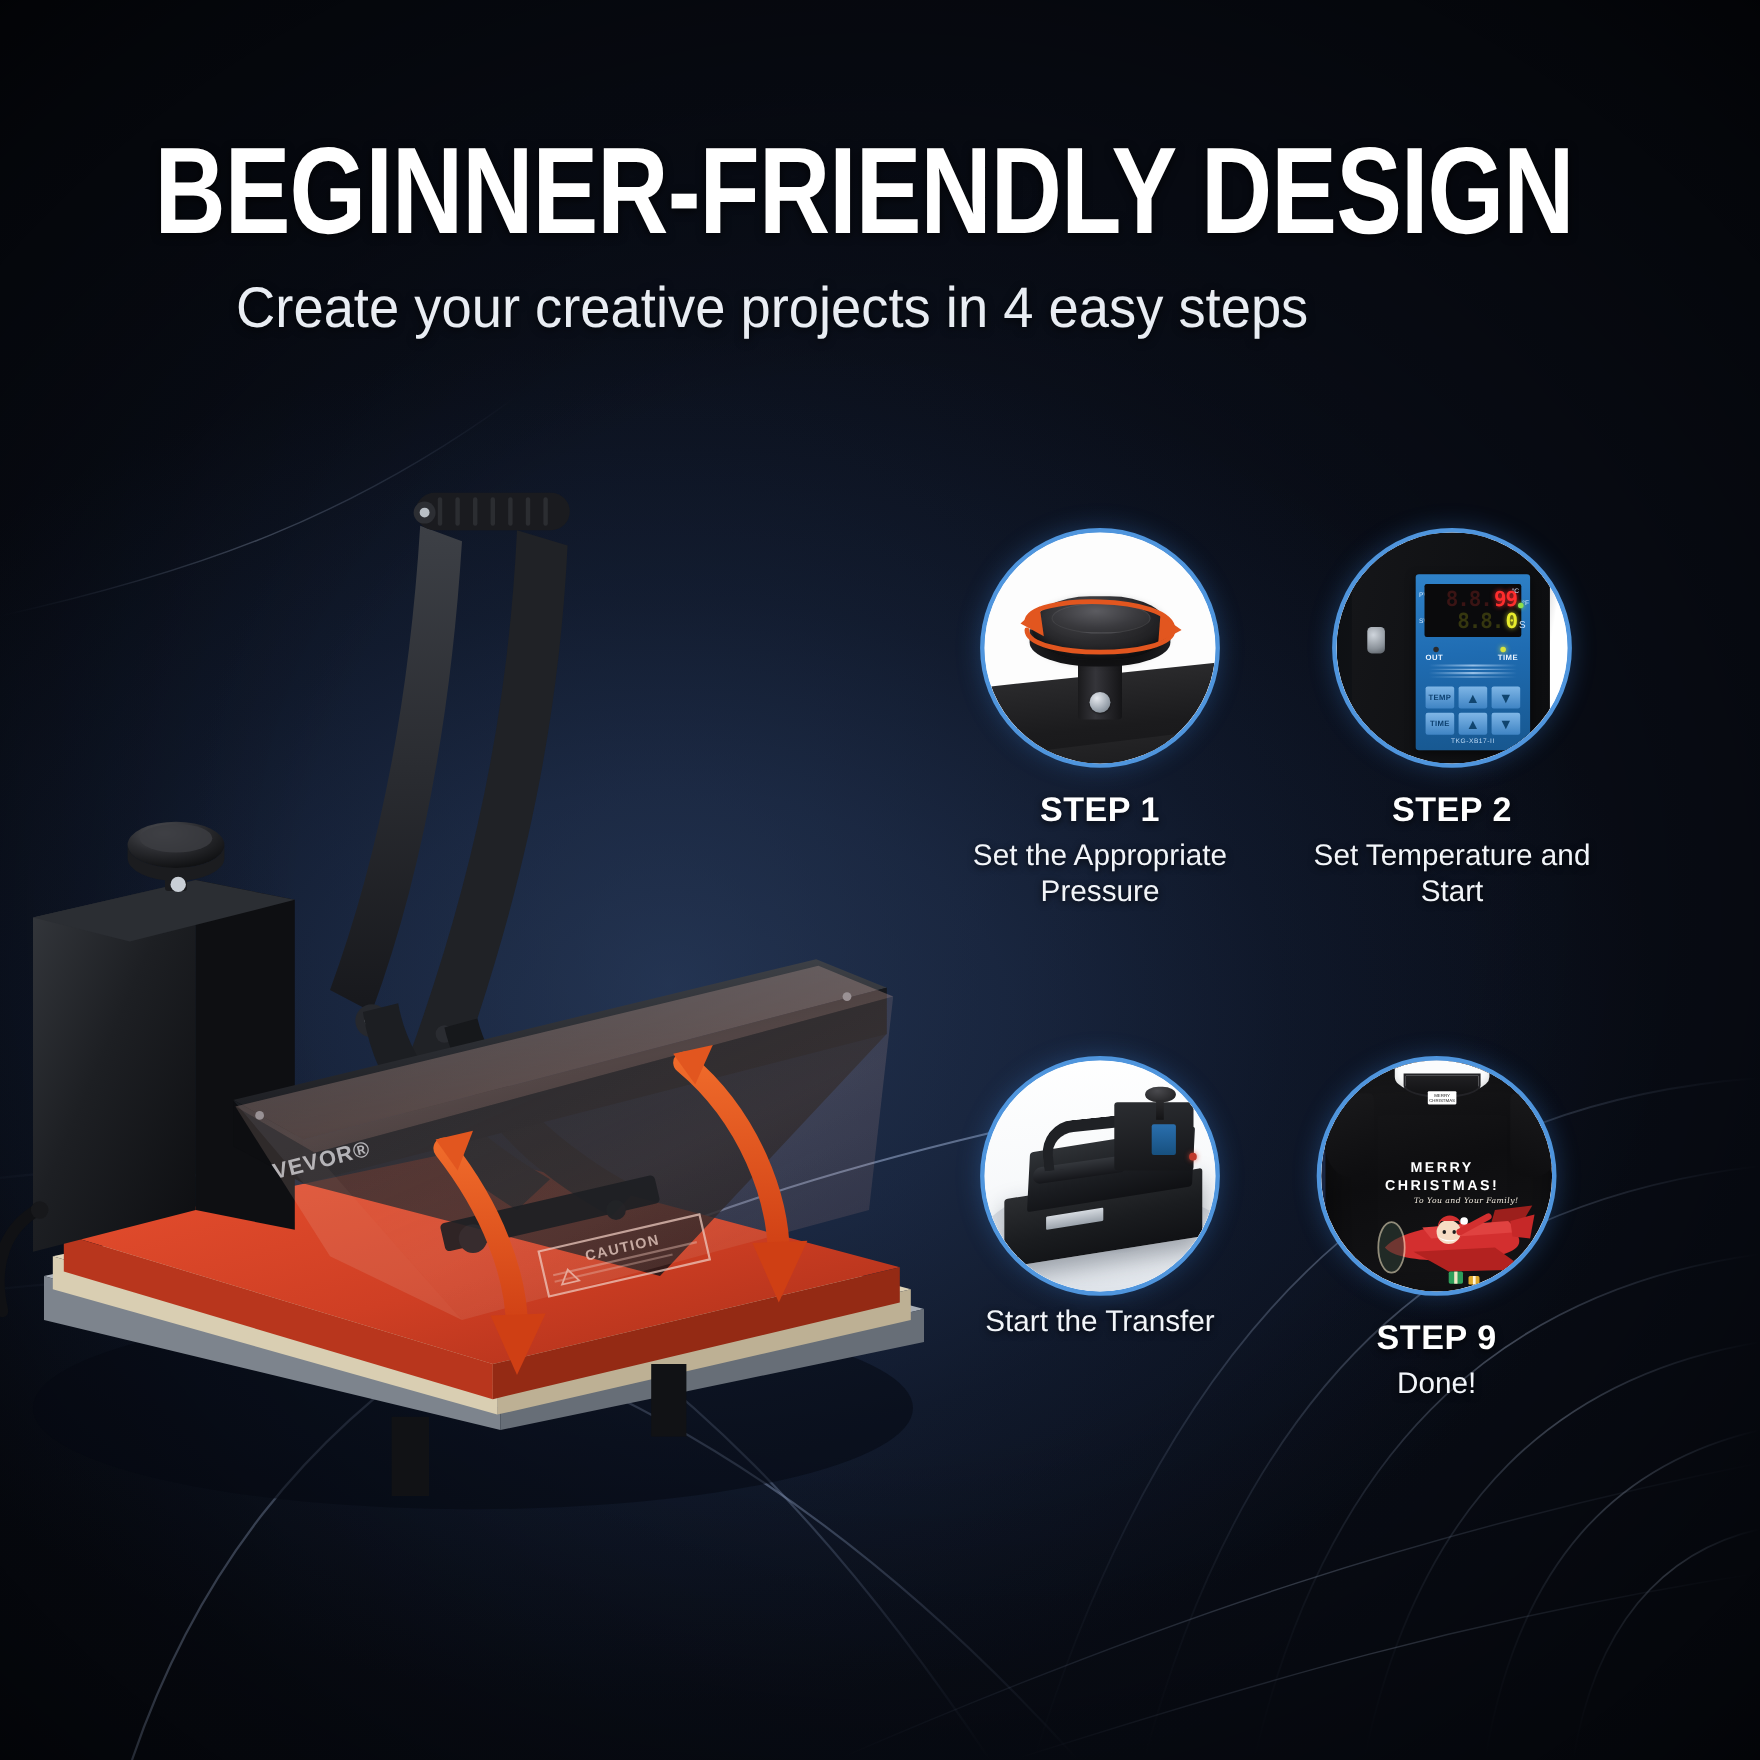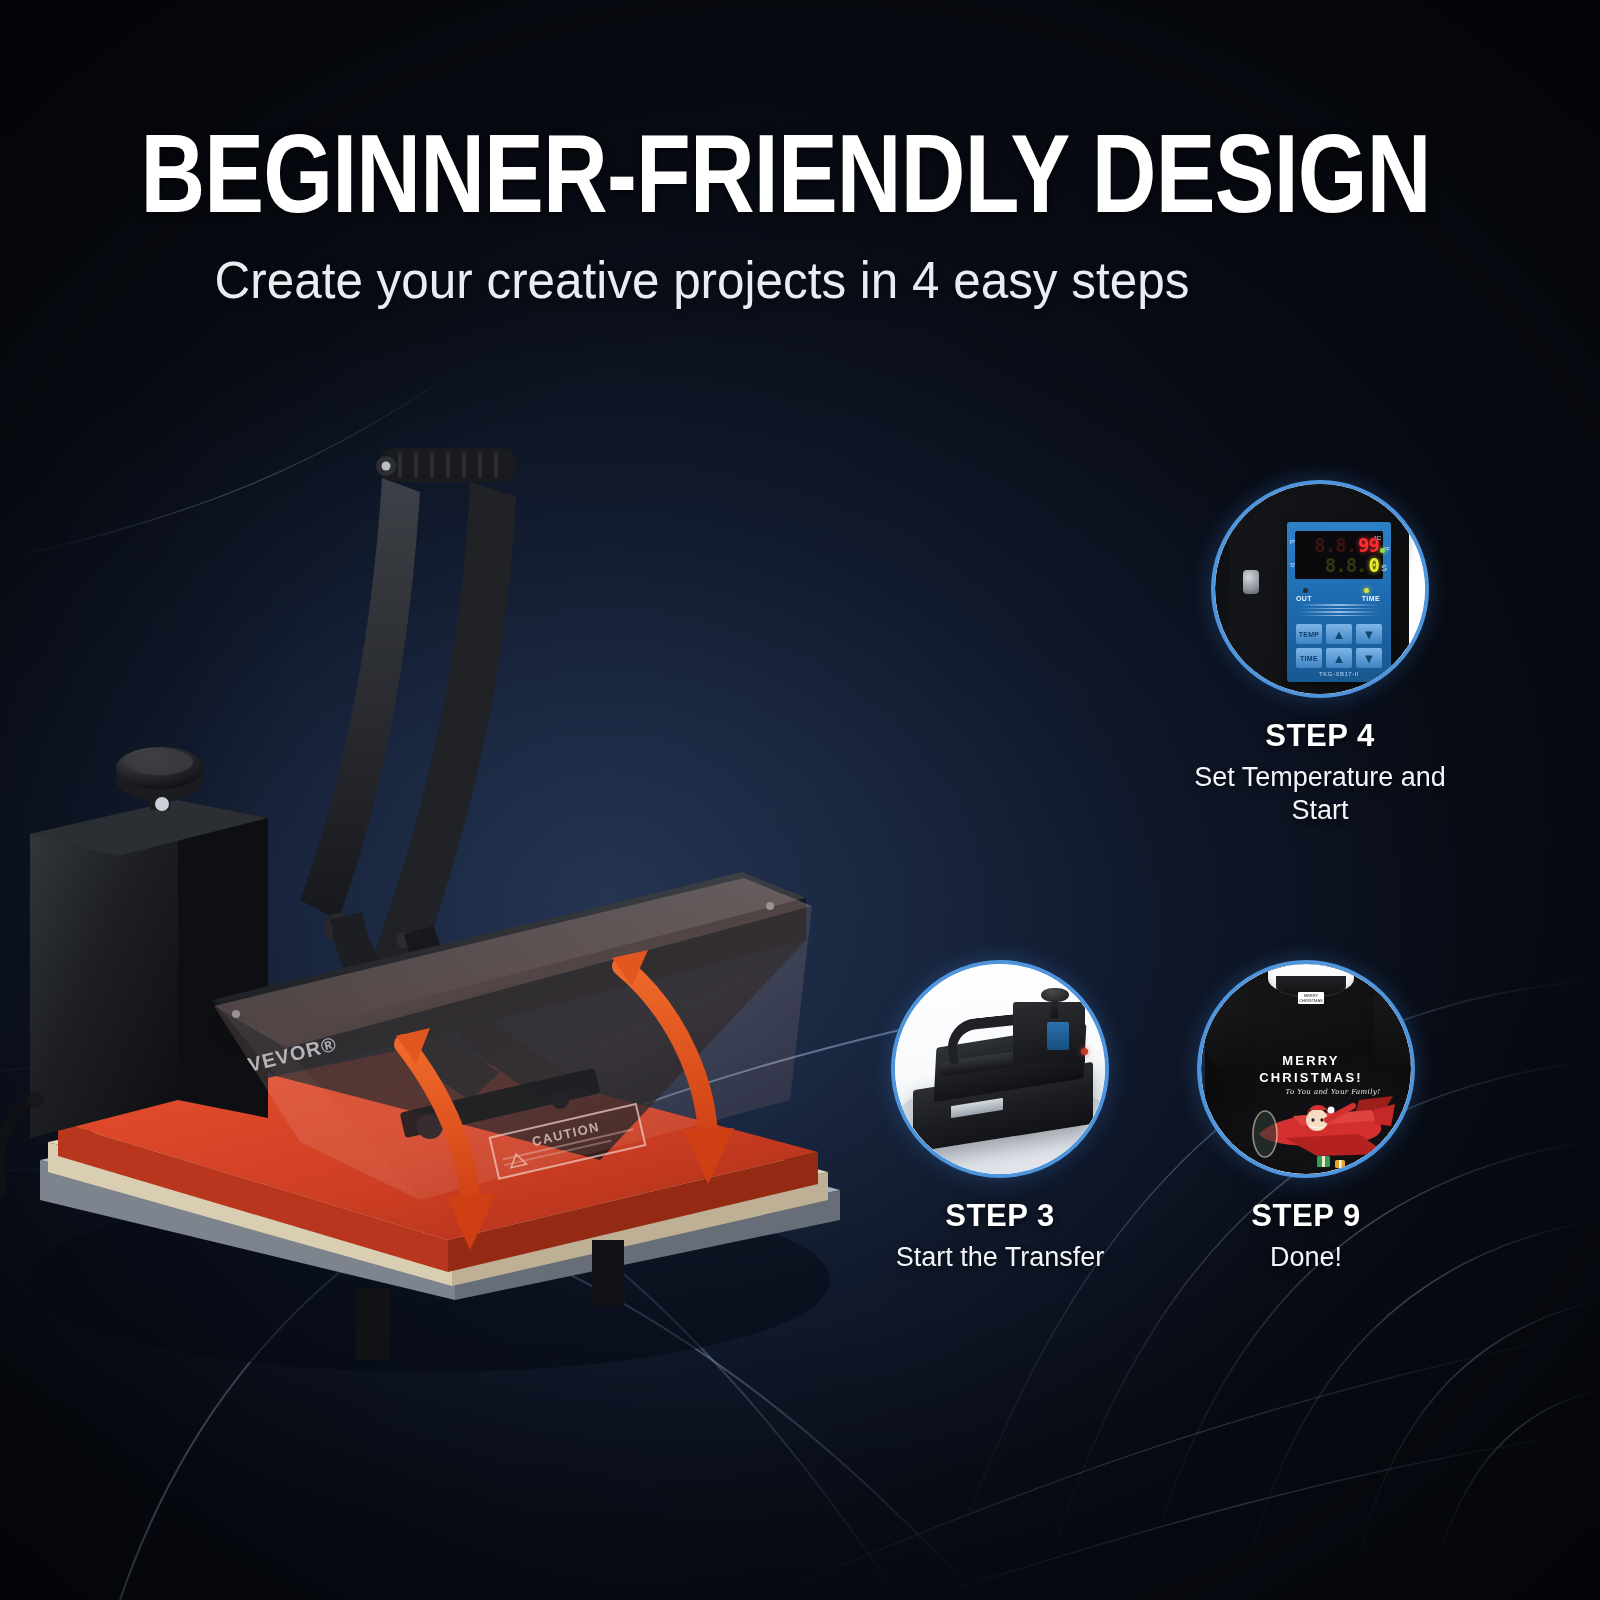--- a/index.html
+++ b/index.html
@@ -481,20 +481,40 @@
     </g>
     <g>
       <path d="M 622 566 C 682 616, 708 690, 708 742" stroke="url(#arrowG)" stroke-width="20" fill="none" stroke-linecap="round"></path>
       <polygon points="684,730 734,728 708,784" fill="#cf3f14"></polygon>
       <polygon points="612,558 648,550 632,586" fill="#e2561f"></polygon>
     </g>
   </svg>
 
   <div id="steps">
 
+    <div class="step s1">
+      <div class="circ">
+        <div class="inner">
+          <div class="s1-bg"></div>
+          <div class="s1-deck"></div>
+          <div class="s1-deck2"></div>
+          <div class="s1-stem"></div>
+          <div class="s1-screw"></div>
+          <div class="s1-knobskirt"></div>
+          <div class="s1-knob"></div>
+          <svg class="s1-arrow" viewBox="0 0 218 218">
+            <path d="M 40 84 C 40 58, 178 58, 178 92 C 178 120, 40 120, 40 92" fill="none" stroke="#e2561f" stroke-width="4.5" stroke-linecap="round"></path>
+            <polygon points="52,70 34,86 56,98" fill="#e2561f"></polygon>
+            <polygon points="166,78 186,92 164,104" fill="#e2561f"></polygon>
+          </svg>
+        </div>
+      </div>
+      <div class="step-title">STEP 1</div>
+      <div class="step-desc">Set the Appropriate Pressure</div>
+    </div>
 
     <div class="step s2">
       <div class="circ">
         <div class="inner">
           <div class="s2-bg"></div>
           <div class="s2-body"></div>
           <div class="s2-hinge"></div>
 
           <div class="s2-panel">
             <div class="s2-sidelab" style="left:3px; top:17px;">PV</div>
@@ -540,41 +560,40 @@
                   <span class="s2-chev">▲</span>
                 </div>
               <div class="s2-btn">
                   <span class="s2-chev">▼</span>
                 </div>
             </div>
             <div class="s2-model">TKG-XB17-II</div>
           </div>
         </div>
       </div>
-      <div class="step-title">STEP 4</div>
+      <div class="step-title">STEP 2</div>
       <div class="step-desc">Set Temperature and Start</div>
     </div>
 
     <div class="step s3">
       <div class="circ">
         <div class="inner">
           <div class="s3-bg"></div>
           <div class="s3-fabric"></div>
           <div class="s3-base"></div>
           <div class="s3-platelabel"></div>
           <div class="s3-top"></div>
           <div class="s3-grip"></div>
           <div class="s3-handle"></div>
           <div class="s3-head"></div>
           <div class="s3-disp"></div>
           <div class="s3-knob3"></div>
           <div class="s3-red"></div>
         </div>
       </div>
-      <div class="step-title">STEP 3</div>
       <div class="step-desc">Start the Transfer</div>
     </div>
 
     <div class="step s4">
       <div class="circ">
         <div class="inner">
           <div class="s4-bg"></div>
           <div class="s4-shirt">
             <div class="s4-sleeveL"></div>
             <div class="s4-sleeveR"></div>

